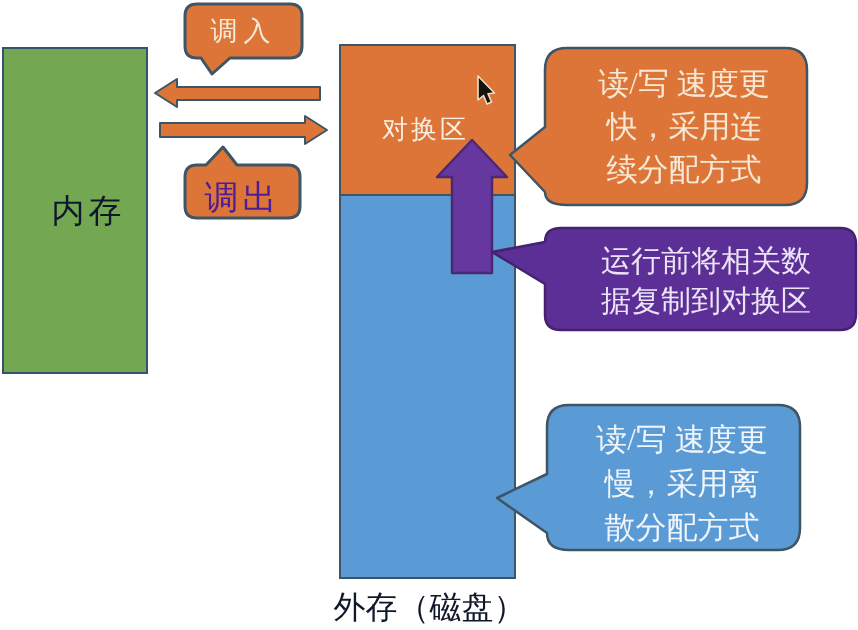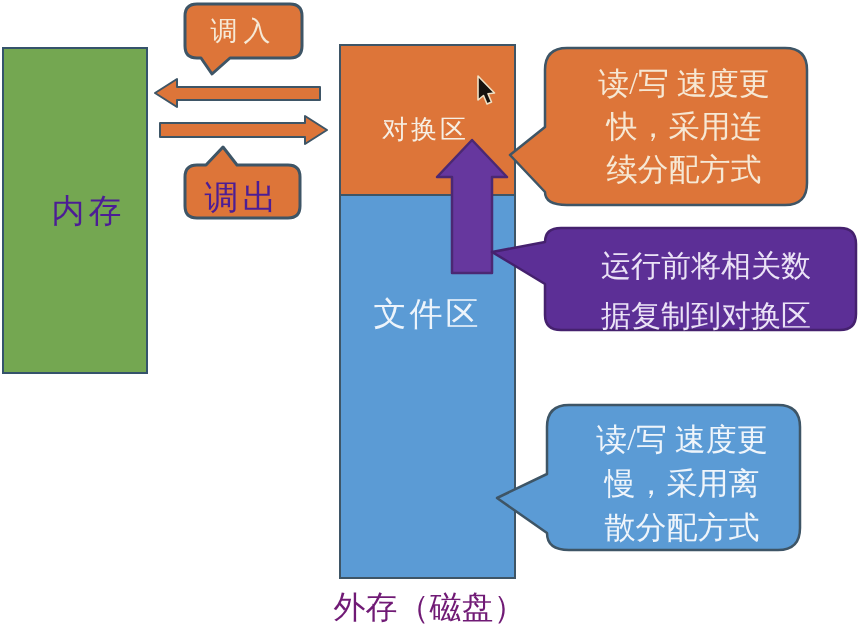--- a/index.html
+++ b/index.html
@@ -4,29 +4,29 @@
 <style>
   html,body { margin:0; padding:0; background:#ffffff; }
   .stage {
     position:relative; width:858px; height:630px; background:#ffffff;
     font-family:"Liberation Serif","DejaVu Serif",serif; overflow:hidden;
   }
   .stage svg.bg { position:absolute; left:0; top:0; }
   .lbl { position:absolute; text-align:center; pointer-events:none; }
   .note { position:absolute; text-align:center; white-space:pre-line; pointer-events:none; }
 
-  .mem-label   { left:2px;   top:189px; width:173px; font-size:33px; letter-spacing:4px; color:#4c1d95; }
+  .mem-label   { left:2px;   top:189px; width:173px; font-size:33px; letter-spacing:4px; color:#0f172a; }
   .swap-label  { left:340px; top:104px; width:171px; font-size:26px; letter-spacing:3px; color:#F6EFE4;margin-top:8px; }
   .file-label  { left:340px; top:292px; width:175px; font-size:33px; letter-spacing:3px; color:#EDF4FB; }
-  .disk-label  { left:327px; top:586px; width:205px; font-size:32px; color:#701a75; }
+  .disk-label  { left:327px; top:586px; width:205px; font-size:32px; color:#0f172a; }
   .swapin-label  { left:185px; top:13px;  width:117px; font-size:27px; letter-spacing:6px; color:#F6E9D6; }
   .swapout-label { left:185px; top:175px; width:115px; font-size:34px; letter-spacing:4px; color:#4c1d95; }
 
   .swap-note { left:566px; top:62px;  width:236px; font-size:31px; line-height:43px; color:#F6E8D4; }
-  .copy-note { left:560px; top:241px; width:292px; font-size:30px; line-height:50px; color:#EBE3F6; }
+  .copy-note { left:560px; top:241px; width:292px; font-size:30px; line-height:40px; color:#EBE3F6; }
   .file-note { left:567px; top:418px; width:230px; font-size:31px; line-height:44px; color:#EFF5FB; }
 </style>
 </head>
 <body>
 
 <div class="stage">
 
   <svg class="bg" width="858" height="630" viewBox="0 0 858 630">
 
     <rect x="3" y="48" width="144" height="325" fill="#74A751" stroke="#35536B" stroke-width="2"></rect>
@@ -47,21 +47,20 @@
 
     <path d="M 561 228 H 840 Q 856 228 856 244 V 314 Q 856 330 840 330 H 561 Q 545 330 545 315 V 284 L 492 252 L 545 242 Q 545 228 561 228 Z" fill="#5C2F96" stroke="#45216E" stroke-width="2.5" stroke-linejoin="round"></path>
 
     <path d="M 569 405 H 778 Q 800 405 800 427 V 528 Q 800 550 778 550 H 569 Q 547 550 547 533 L 497 498 L 547 474 V 427 Q 547 405 569 405 Z" fill="#5B9BD5" stroke="#3E5566" stroke-width="2.5" stroke-linejoin="round"></path>
 
     <path d="M 478 76 L 478 100 L 483.5 95.5 L 487 104 L 491.5 102 L 488 93.8 L 494.5 93 Z" fill="#17120E" stroke="#F0E2C6" stroke-width="1.6" stroke-linejoin="round"></path>
   </svg>
 
   <div class="lbl mem-label">内存</div>
   <div class="lbl swap-label">对换区</div>
-  <div class="lbl file-label">文件区</div>
   <div class="lbl disk-label">外存（磁盘）</div>
 
   <div class="lbl swapin-label">调入</div>
   <div class="lbl swapout-label">调出</div>
 
   <div class="note swap-note">读/写 速度更
 快，采用连
 续分配方式</div>
   <div class="note copy-note">运行前将相关数
 据复制到对换区</div>

